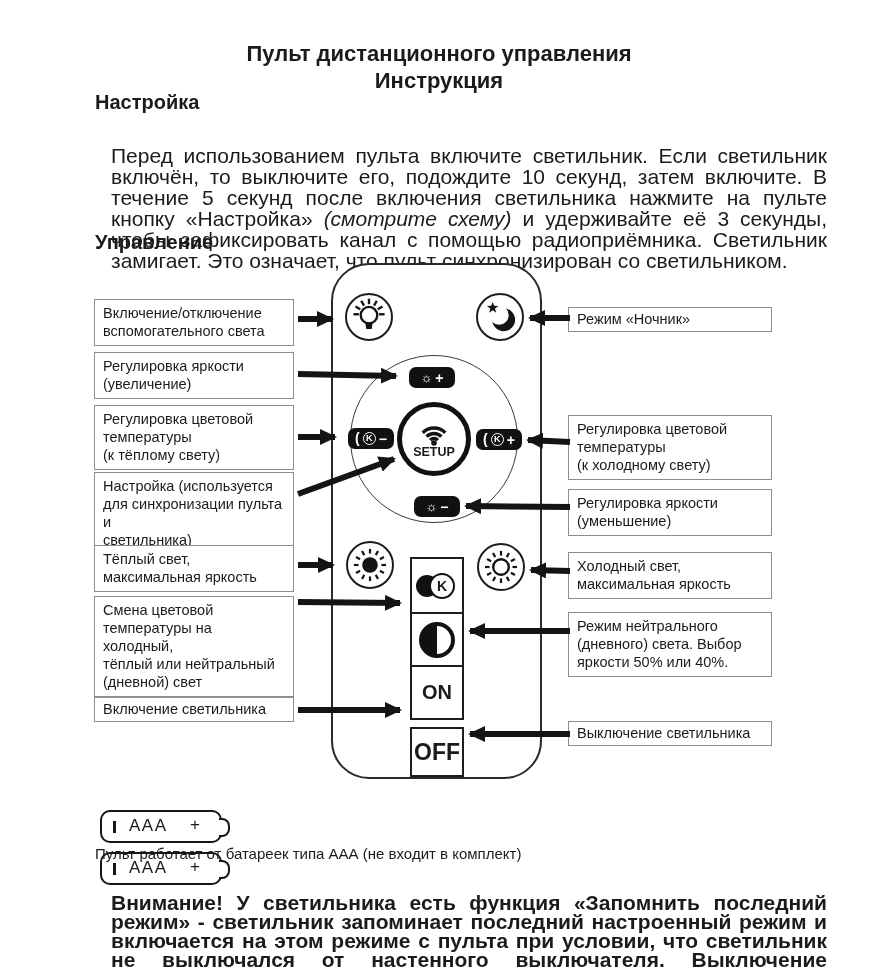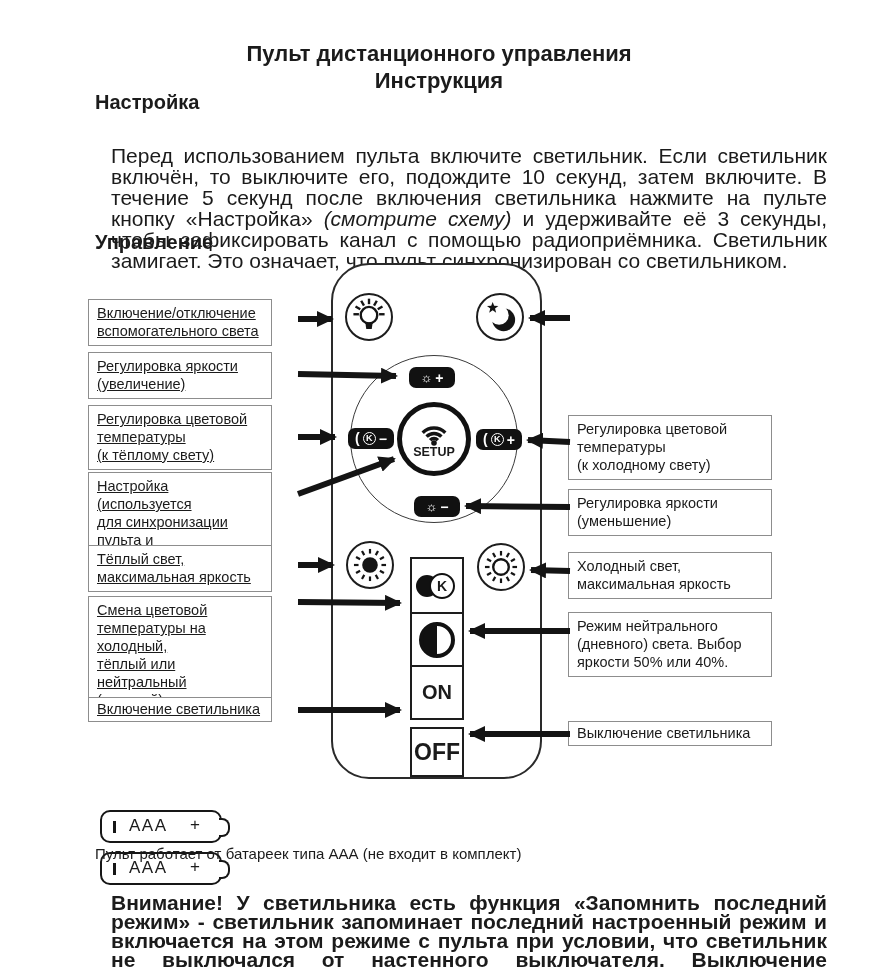--- a/index.html
+++ b/index.html
@@ -17,21 +17,21 @@
   .h-control{top:231px;}
   .para{position:absolute; left:95px; width:716px; margin:16px;
         font-size:21px; line-height:21px; text-align:justify;}
   .p-setup{top:129px;}
   .p-warning{top:877px; font-weight:700; line-height:19px;}
   .caption{position:absolute; left:95px; top:845px; font-size:15px;}
   
   .callout{position:absolute; box-sizing:border-box; background:#fff;
            border:1.5px solid #8d8d8d; padding:4px 8px 5px;
            font-size:14.5px; line-height:18px; white-space:pre-line; z-index:2;}
-  .lb{left:88px; width:184px;text-decoration:underline;}
+  .lb{left:94px; width:200px;}
   .rb{left:568px; width:204px;}
   .slim{padding:2px 8px 3px;}
   .lb1{top:299px;} .lb2{top:352px;} .lb3{top:405px;} .lb4{top:472px;}
   .lb5{top:545px;} .lb6{top:596px;} .lb7{top:697px;}
   .rb1{top:307px;} .rb2{top:415px;} .rb3{top:489px;} .rb4{top:552px;}
   .rb5{top:612px;} .rb6{top:721px;}
   
   .remote{position:absolute; left:331px; top:263px; width:207px; height:512px;
           border:2px solid #2a2a2a; border-radius:38px; background:#fff; z-index:1;}
   .cbtn{position:absolute; width:48px; height:48px; border:2px solid #1d1d1d;
@@ -121,20 +121,21 @@
 для синхронизации пульта и
 светильника)</div>
   <div class="callout lb lb5">Тёплый свет,
 максимальная яркость</div>
   <div class="callout lb lb6">Смена цветовой
 температуры на холодный,
 тёплый или нейтральный
 (дневной) свет</div>
   <div class="callout lb lb7 slim">Включение светильника</div>
 
+  <div class="callout rb rb1 slim">Режим «Ночник»</div>
   <div class="callout rb rb2">Регулировка цветовой
 температуры
 (к холодному свету)</div>
   <div class="callout rb rb3">Регулировка яркости
 (уменьшение)</div>
   <div class="callout rb rb4">Холодный свет,
 максимальная яркость</div>
   <div class="callout rb rb5">Режим нейтрального
 (дневного) света. Выбор
 яркости 50% или 40%.</div>

